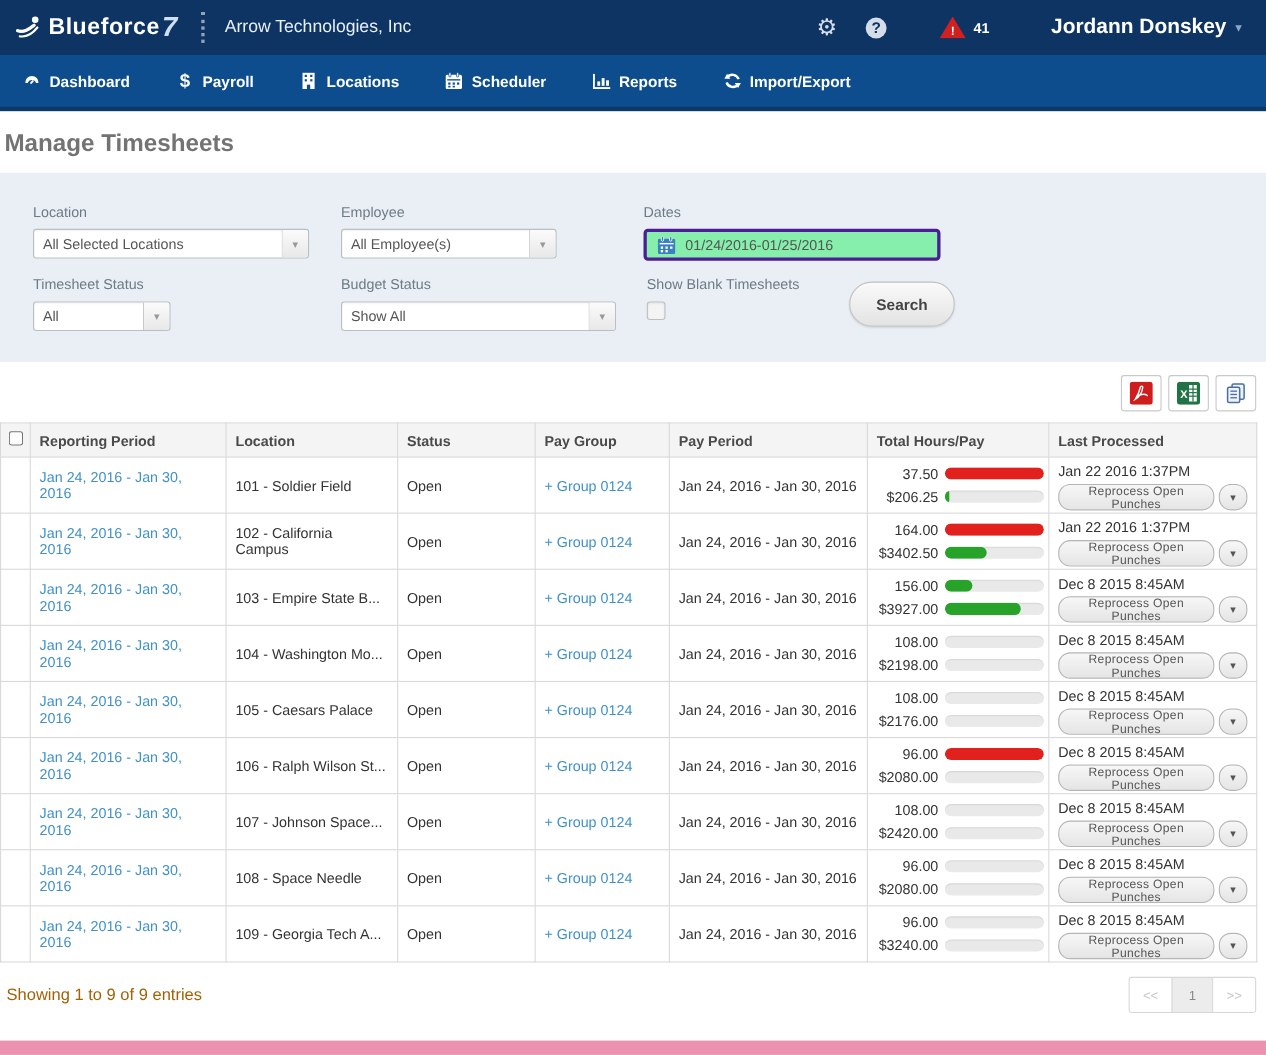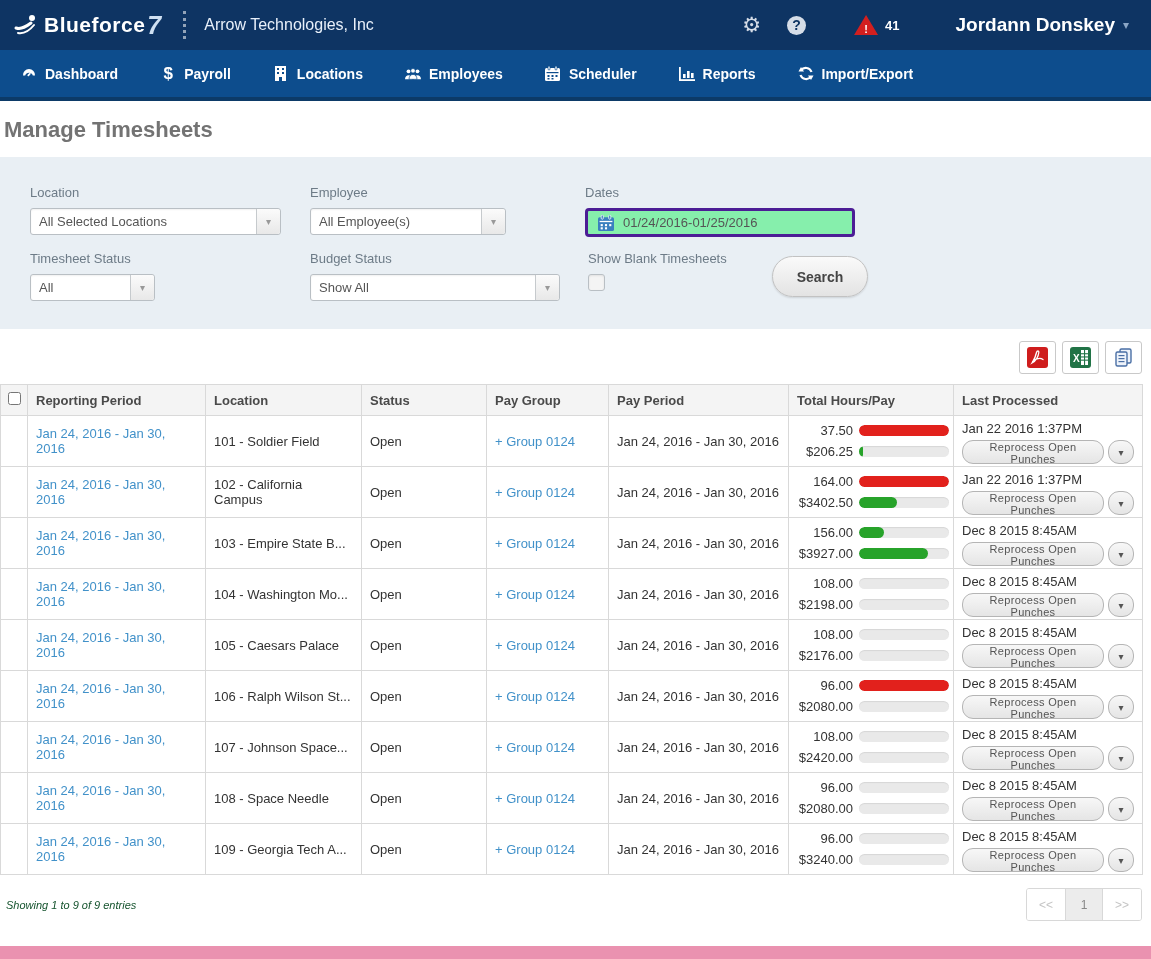--- a/index.html
+++ b/index.html
@@ -74,21 +74,21 @@
   .lp-date { font-size:13px; color:#333; margin:3px 0 4px 0; }
   .lp-btns { display:flex; gap:4px; }
   .btn-reproc { height:24px; padding:0 12px; border:1px solid #b5b5b5; border-radius:11px;
                 background:linear-gradient(#f7f7f7,#e5e5e5); color:#555; font-size:11px; cursor:pointer;
                 font-family:inherit; letter-spacing:.3px; }
   .btn-caret { width:30px; height:24px; border:1px solid #b5b5b5; border-radius:11px;
                background:linear-gradient(#f7f7f7,#e5e5e5); color:#555; font-size:10px; cursor:pointer; }
 
   
   .table-footer { display:flex; align-items:center; margin-top:13px; padding:0 9px 0 6px; }
-  .showing { color:#14532d; font-size:11px;font-style:italic; }
+  .showing { color:#a16207; font-size:15px; }
   .pagination { margin-left:auto; display:flex; border:1px solid #d8d8d8; border-radius:3px; overflow:hidden; }
   .pg-btn { width:38px; height:31px; display:flex; align-items:center; justify-content:center;
             font-size:12px; color:#c4c4c4; background:#fff; cursor:pointer; }
   .pg-btn.current { background:#ececec; color:#888; border-left:1px solid #d8d8d8; border-right:1px solid #d8d8d8; }
 
   .pink-bar { position:absolute; left:0; bottom:0; width:100%; height:13px; }
 </style>
 </head>
 <body>
 
@@ -141,33 +141,20 @@
           <svg width="13" height="15" viewBox="0 0 13 15">
             <rect x="1" y="0" width="11" height="15" fill="#fff"></rect>
             <rect x="3" y="2" width="2" height="2" fill="#0d4d8d"></rect>
             <rect x="8" y="2" width="2" height="2" fill="#0d4d8d"></rect>
             <rect x="3" y="6" width="2" height="2" fill="#0d4d8d"></rect>
             <rect x="8" y="6" width="2" height="2" fill="#0d4d8d"></rect>
             <rect x="5" y="11" width="3" height="4" fill="#0d4d8d"></rect>
           </svg>
         </span>
       <span>Locations</span>
-    </a>
-    <a class="nav-item">
-      <span class="nav-icn">
-          <svg width="18" height="14" viewBox="0 0 18 14">
-            <circle cx="4" cy="4" r="2.2" fill="#fff"></circle>
-            <circle cx="14" cy="4" r="2.2" fill="#fff"></circle>
-            <circle cx="9" cy="3.4" r="2.6" fill="#fff" stroke="#0d4d8d" stroke-width=".8"></circle>
-            <path d="M0 13c0-3 2-4.5 4-4.5S8 10 8 13z" fill="#fff"></path>
-            <path d="M10 13c0-3 2-4.5 4-4.5s4 1.5 4 4.5z" fill="#fff"></path>
-            <path d="M4.5 13c0-3.5 2-5.5 4.5-5.5s4.5 2 4.5 5.5z" fill="#fff" stroke="#0d4d8d" stroke-width=".8"></path>
-          </svg>
-        </span>
-      <span>Employees</span>
     </a>
     <a class="nav-item">
       <span class="nav-icn">
           <svg width="15" height="15" viewBox="0 0 15 15">
             <rect x="0" y="2" width="15" height="13" rx="1.5" fill="#fff"></rect>
             <rect x="3" y="0" width="2" height="4" rx="1" fill="#fff" stroke="#0d4d8d" stroke-width=".7"></rect>
             <rect x="10" y="0" width="2" height="4" rx="1" fill="#fff" stroke="#0d4d8d" stroke-width=".7"></rect>
             <rect x="1.5" y="6" width="12" height="1.2" fill="#0d4d8d"></rect>
             <rect x="2.5" y="9" width="2" height="2" fill="#0d4d8d"></rect>
             <rect x="6.5" y="9" width="2" height="2" fill="#0d4d8d"></rect>

